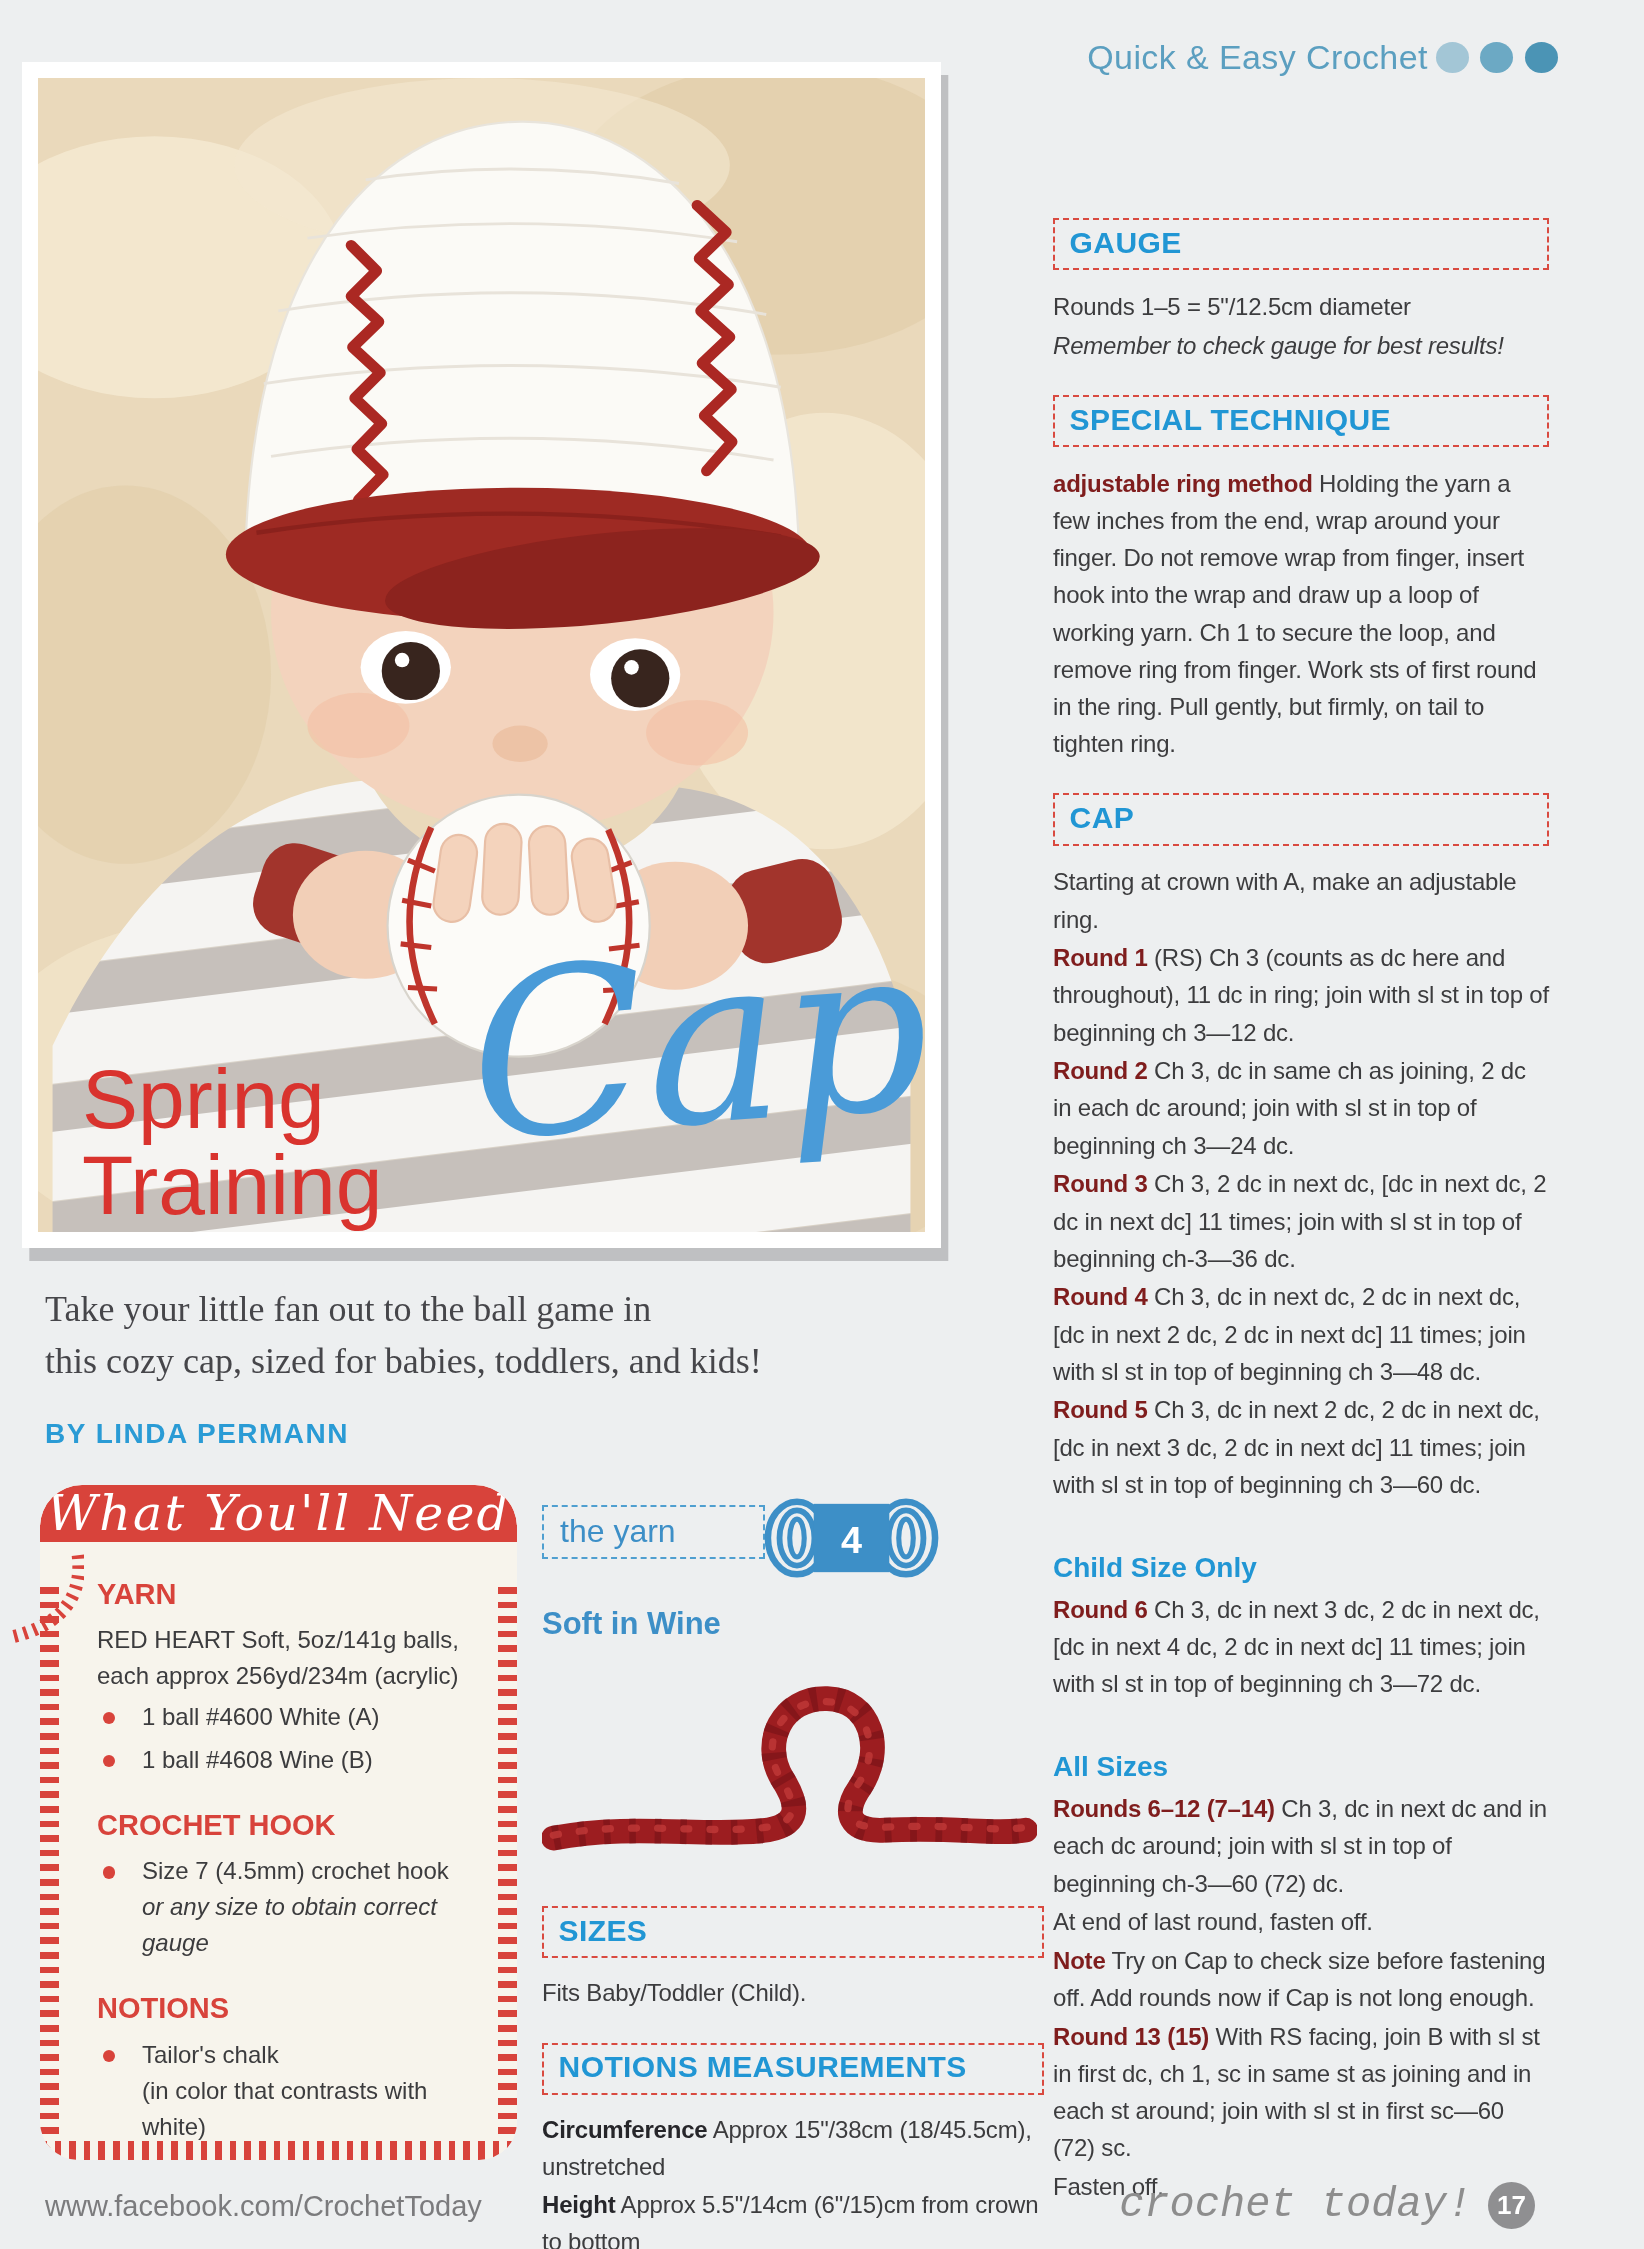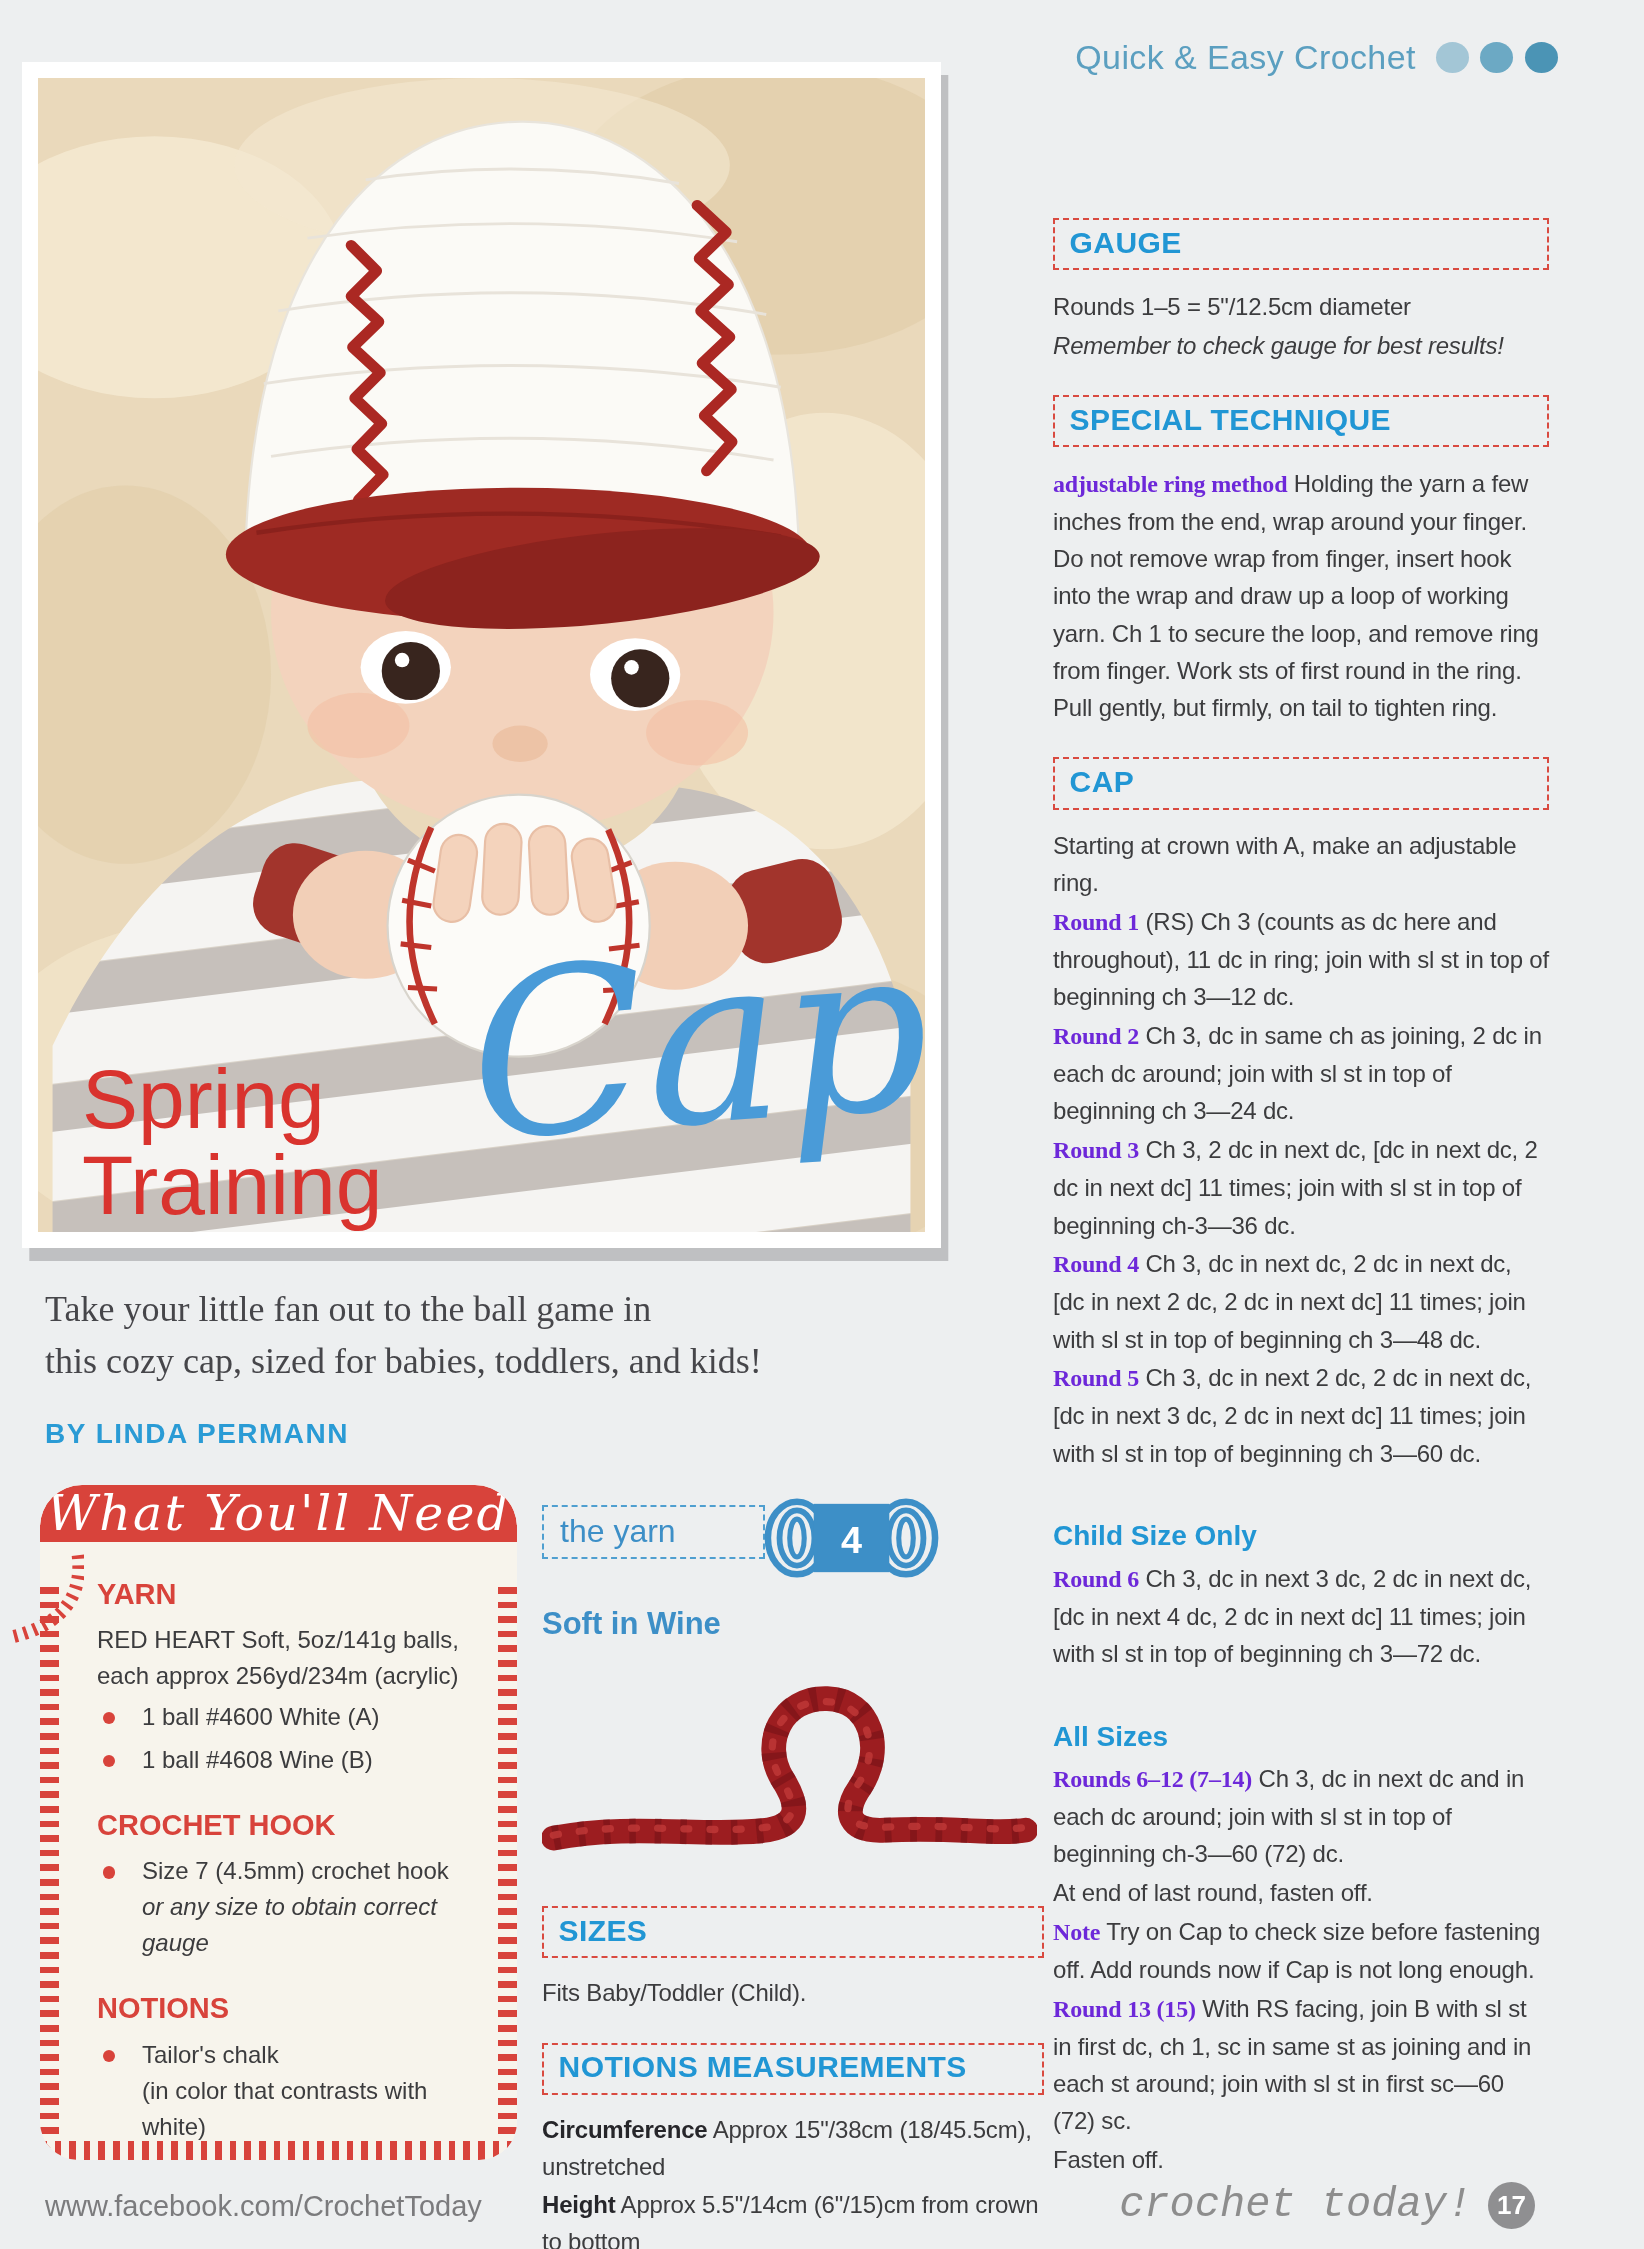--- a/index.html
+++ b/index.html
@@ -1,20 +1,20 @@
 <!DOCTYPE html>
 <html style="font-size:11.6px"><head>
 <meta charset="utf-8">
 <style>
   html,body{margin:0;padding:0;}
   body{background:#d8d9db;font-family:"Liberation Sans",sans-serif;}
   .page{position:relative;width:1644px;height:2250px;background:#edeff0;overflow:hidden;}
 
   
-  .top-header{position:absolute;top:38px;right:86px;display:flex;align-items:center;gap:20px;}
+  .top-header{position:absolute;top:38px;right:86px;display:flex;align-items:center;gap:8px;}
   .top-header .hdr-title{color:#5b9fc0;font-size:34px;letter-spacing:0.4px;}
   .hdr-dots{display:flex;gap:11.6px;}
   .hdr-dot{width:33px;height:31px;border-radius:50%;}
   .hdr-dot.d1{background:#a3c6d6;}
   .hdr-dot.d2{background:#6ca9c4;}
   .hdr-dot.d3{background:#4b94b5;}
 
   
   .photo-frame{position:absolute;left:22px;top:62px;width:919px;height:1186px;background:#fff;
     padding:16px;box-sizing:border-box;box-shadow:7.3px 13px 0 #bfc0c2;}
@@ -57,21 +57,21 @@
   .yarn-colorname{color:#3d8fc7;font-size:31px;margin-top:35px;font-weight:bold;}
   .yarn-photo{margin-top:13px;}
   .sec-box{border:2.9px dashed #d94a40;padding:5.8px 14.6px 8.7px;margin-top:31px;}
   .sec-box .sec-h{color:#2196d4;font-weight:bold;font-size:30px;letter-spacing:0.4px;}
   .col-text{color:#3c3c3e;font-size:24px;line-height:1.55;margin-top:16px;letter-spacing:-0.2px;}
   .col-text b{color:#26262a;}
 
   
   .right-col{position:absolute;left:1053px;top:218px;width:496px;}
   .right-col .para{color:#3c3c3e;font-size:24px;line-height:1.55;margin:0 0 1.5px;letter-spacing:-0.2px;}
-  .right-col .para b{color:#6d28d9;font-family:Liberation Serif, serif;} .gap-l{height:47px;}
+  .right-col .para b{color:#7f1d1d;} .gap-l{height:47px;}
   .sub-h{color:#2196d4;font-weight:bold;font-size:28px;margin:0 0 7.3px;}
   .note-i{font-style:italic;}
 
   
   .footer-url{position:absolute;left:45px;top:2190px;color:#7b7b7d;font-size:29px;}
   .footer-logo{position:absolute;right:109px;top:2181px;display:flex;align-items:center;gap:16px;}
   .footer-logo .logo-text{font-family:Liberation Mono, monospace;font-style:italic;color:#8d8d8d;font-size:42px;}
   .page-num{width:47px;height:47px;border-radius:50%;background:#8f8f91;color:#fff;font-size:26px;font-weight:bold;
     display:flex;align-items:center;justify-content:center;}
 </style>

